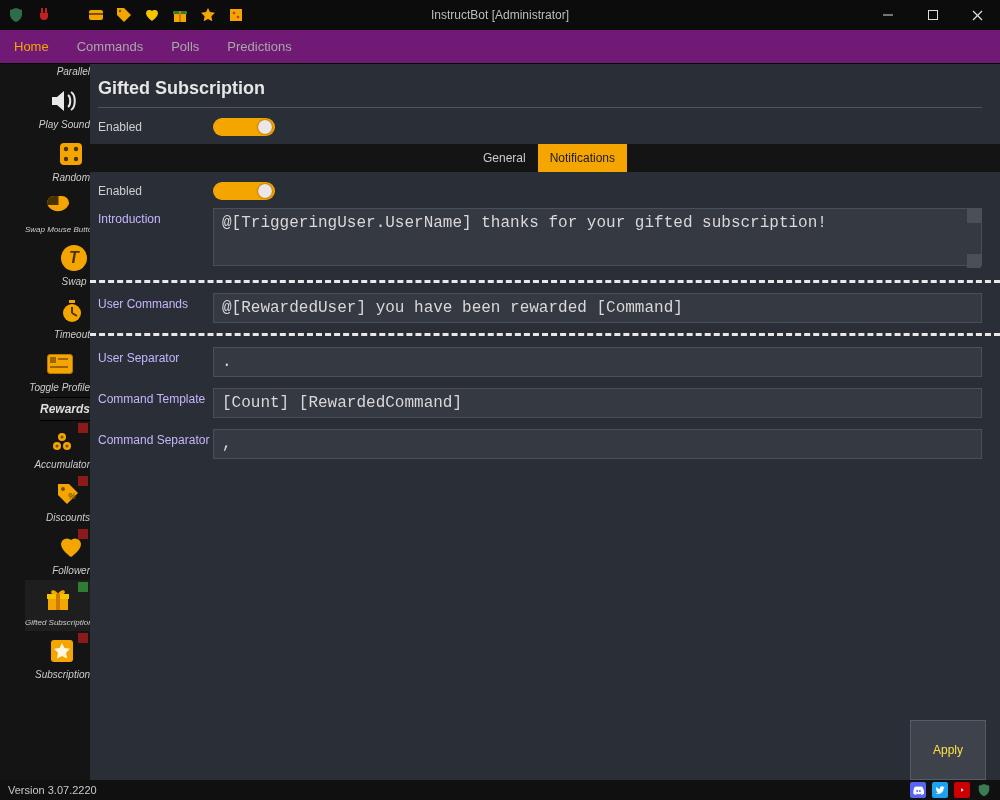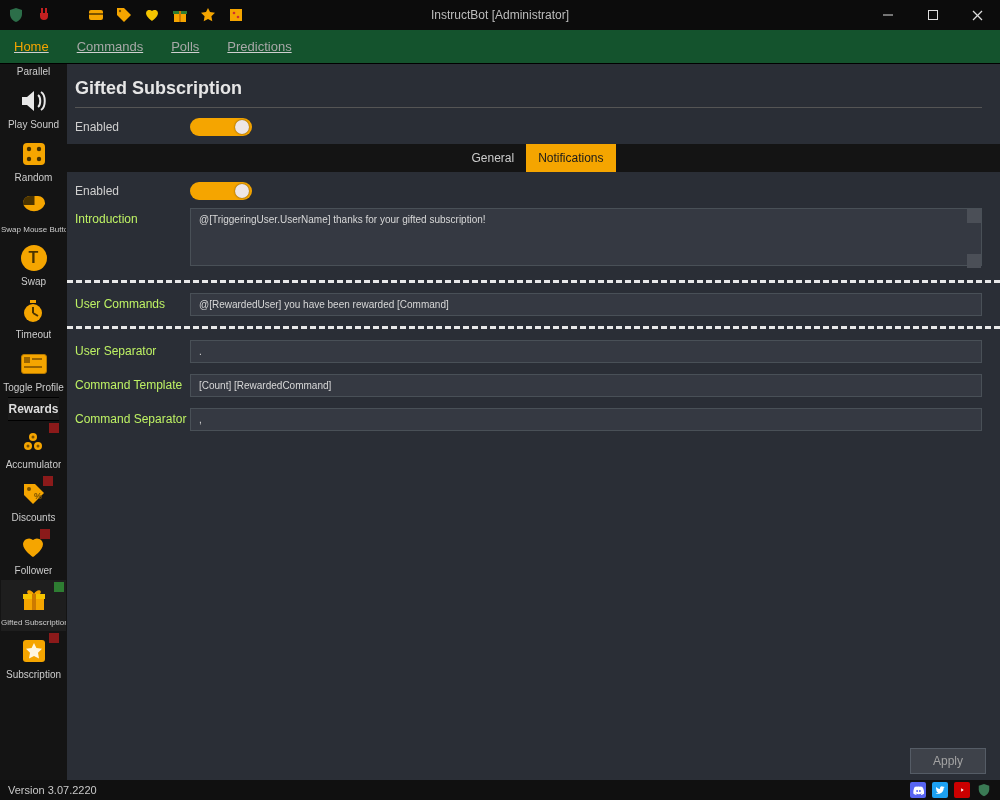--- a/index.html
+++ b/index.html
@@ -31,40 +31,39 @@
     margin-left: auto; display: flex;
   }
   .titlebar .win-controls .ctrl {
     width: 45px; height: 30px; display: flex; align-items: center; justify-content: center;
     color: #ddd;
   }
   .small-icon { width: 16px; height: 16px; display: inline-block; }
   
   .navtabs {
     height: 34px;
-    background: #14532d;
+    background: #701a75;
     display: flex;
     align-items: center;
     padding-left: 14px;
     gap: 28px;
     border-bottom: 1px solid #000;
-    text-decoration: underline;
   }
   .navtabs .navtab { color: #a8a8a8; font-size: 13px; cursor: pointer; }
   .navtabs .navtab.active { color: #f5a500; }
   
   .layout {
     display: flex;
     height: calc(800px - 30px - 34px - 20px);
   }
   .sidebar {
-    width: 67px;
+    width: 90px;
     background: #141414;
     overflow: hidden;
-    display: flex; flex-direction: column; align-items: center;
+    display: flex; flex-direction: column; align-items: flex-end; font-style: italic;
   }
   .sidebar .item {
     display: flex; flex-direction: column; align-items: center;
     padding: 4px 0 4px 0;
     color: #ccc;
     position: relative;
   }
   .sidebar .item .lbl {
     font-size: 10px; margin-top: 2px;
     white-space: nowrap; max-width: 65px; overflow: hidden;
@@ -132,33 +131,33 @@
   }
   .subtabs .stab {
     padding: 0 12px; display: flex; align-items: center;
     font-size: 12px; color: #ccc; cursor:pointer;
   }
   .subtabs .stab.active { background: #f5a500; color: #1a1a1a; }
   .field {
     display: flex; align-items: flex-start; margin-bottom: 11px;
   }
   .field .flabel {
-    width: 115px; color: #bef264; font-size: 12px; padding-top: 4px;
+    width: 115px; color: #c4b5fd; font-size: 12px; padding-top: 4px;
   }
   .field .finput {
     flex: 1;
   }
   .textinput {
     width: 100%;
     background: #353942;
     border: 1px solid #495057;
     color: #d8d8d8;
-    font-size: 10px;
+    font-size: 16px;
     padding: 5px 8px;
-    font-family: Liberation Sans, sans-serif;
+    font-family: Liberation Mono, monospace;
   }
   .textarea {
     height: 58px; resize: none;
     position: relative;
   }
   .textarea-wrap {
     position: relative; width: 100%;
   }
   .textarea-wrap .scroll-up,
   .textarea-wrap .scroll-down {
@@ -171,23 +170,23 @@
   .highlight-row {
     position: relative;
     margin: 0 -18px 11px -8px;
     padding: 10px 18px 10px 8px;
     border-top: 3px dashed #e8e8e8;
     border-bottom: 3px dashed #e8e8e8;
   }
   .highlight-row .field { margin-bottom: 0; }
   
   .apply-btn {
-    position: absolute; right: 14px; bottom: 6px;
+    position: absolute; right: 14px; bottom: 0;
     background: #3e424a; border: 1px solid #555c66;
-    color: #a3a3a3; padding: 5px 22px; font-size: 12px;
+    color: #fde047; padding: 22px 22px; font-size: 12px;
     cursor: pointer;
   }
   
   .statusbar {
     height: 20px; background: #101010;
     display: flex; align-items: center;
     padding: 0 8px;
     color: #c8c8c8; font-size: 11px;
   }
   .statusbar .spacer { flex: 1; }

